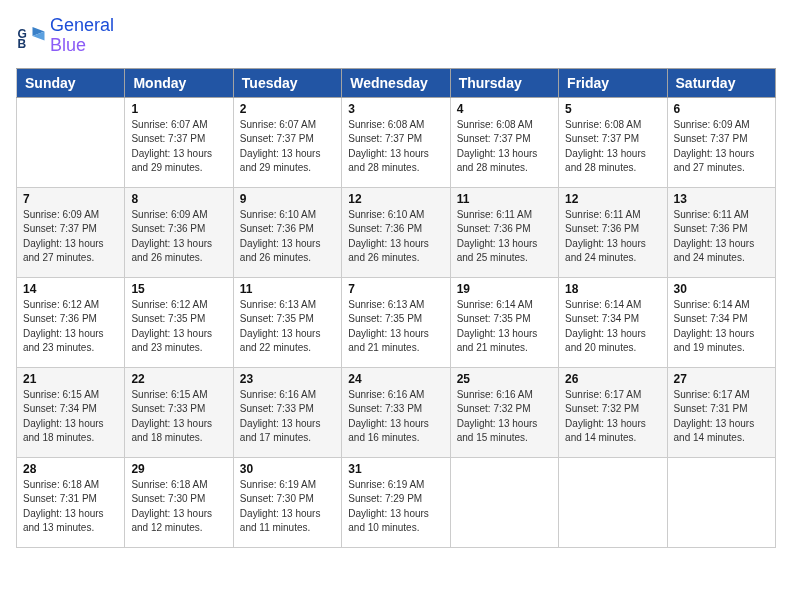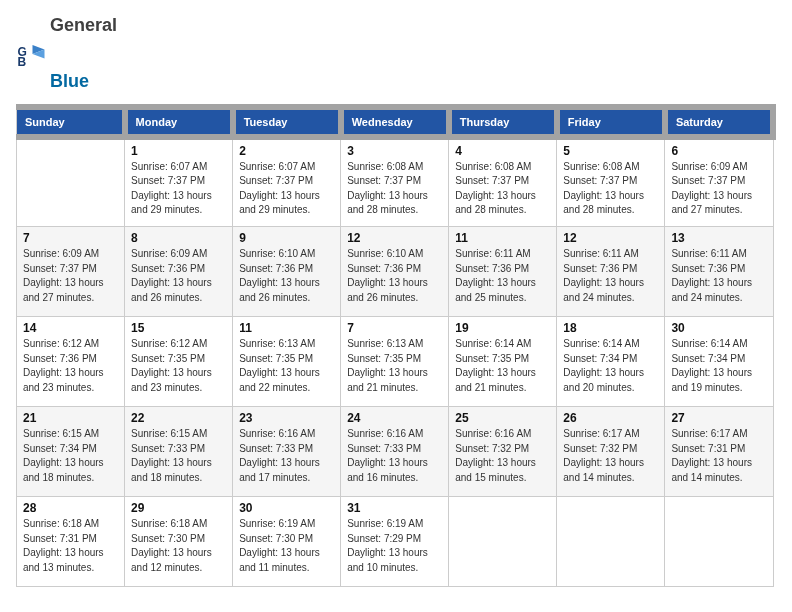--- a/index.html
+++ b/index.html
@@ -37,25 +37,25 @@
       font-size: 14px;
       color: #444;
     }
     table {
       width: 100%;
       border-collapse: collapse;
     }
     th {
       background-color: #2255a4;
       color: #fff;
-      font-size: 11px;
+      font-size: 14px;
       font-weight: bold;
       text-align: left;
       padding: 6px 8px;
-      border: 6px solid #a3a3a3;
+      border: 1px solid #a3a3a3;
     }
     td {
       border: 1px solid #ccc;
       vertical-align: top;
       padding: 4px 6px;
       font-size: 10.5px;
       color: #222;
       width: calc(100% / 7);
       height: 90px;
     }
@@ -86,22 +86,22 @@
 
 <div class="header">
   <div class="logo">
     <svg class="logo-icon" viewBox="0 0 40 40">
       <text x="2" y="22" font-size="16" font-weight="bold" fill="#1a3a6b">G</text>
       <text x="2" y="36" font-size="16" font-weight="bold" fill="#1a3a6b">B</text>
       <polygon points="22,8 38,14 22,20" fill="#3a80c8"></polygon>
       <polygon points="22,20 38,14 38,26" fill="#5ba0e0"></polygon>
     </svg>
     <div>
-      <div style="font-size:18px;font-weight:bold;color:#404040;line-height:1.1;">General</div>
-      <div style="font-size:18px;font-weight:bold;color:#0369a1;line-height:1.1;margin-top:36px;">Blue</div>
+      <div style="font-size:18px;font-weight:normal;color:#1d4ed8;line-height:1.1;">General</div>
+      <div style="font-size:18px;font-weight:normal;color:#8b5cf6;line-height:1.1;">Blue</div>
     </div>
   </div>
   <div class="title-block">
     <div class="month-title"></div>
     <div class="location"></div>
   </div>
 </div>
 
 <table>
   <thead>

